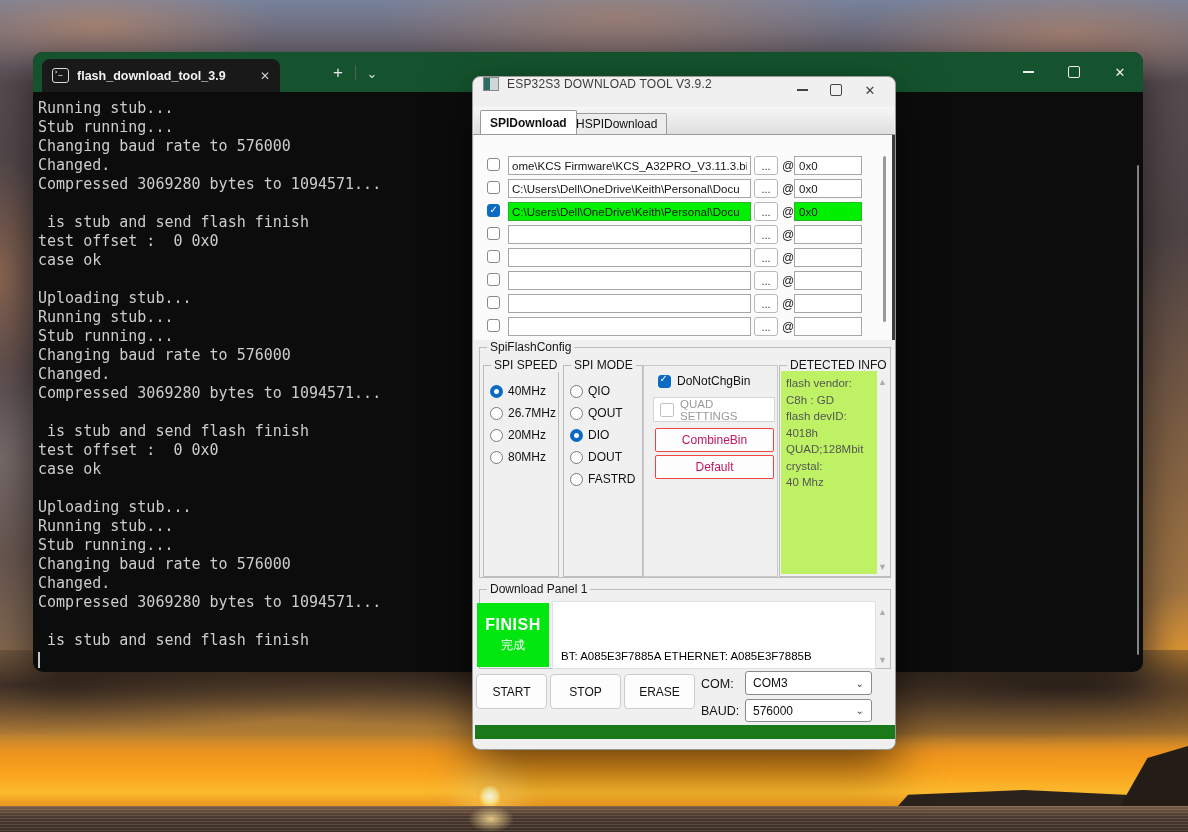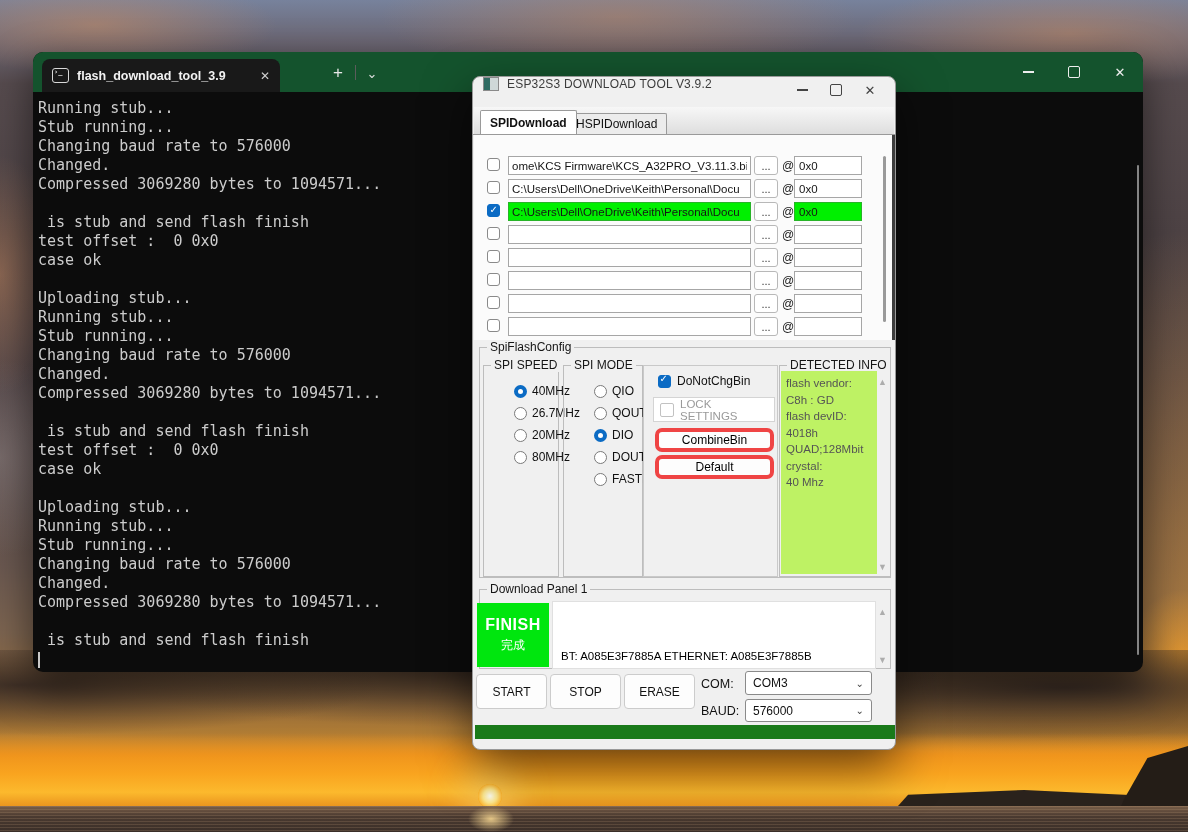--- a/index.html
+++ b/index.html
@@ -91,29 +91,29 @@
   .browse{position:absolute;left:281px;top:0;width:24px;height:19px;border:1px solid #b8b8b8;border-radius:3px;background:#fff;
     font:11px "Liberation Sans",sans-serif;color:#333;text-align:center;line-height:16px;padding:0;}
   .at{position:absolute;left:309px;top:3px;font-size:12px;color:#222;}
   .off-input{position:absolute;left:321px;top:0;width:68px;height:19px;border:1px solid #a6a6a6;background:#fff;
     font:11.5px "Liberation Sans",sans-serif;color:#151515;padding:0 4px;box-sizing:border-box;outline:none;}
   .hl{background:#00f000 !important;border-color:#28b428 !important;}
   .file-scroll{position:absolute;left:410px;top:79px;width:3px;height:166px;background:#9a9a9a;border-radius:2px;}
 
   .grp{position:absolute;border:1px solid #bdbdbd;box-sizing:border-box;}
   .grp-label{position:absolute;top:-8px;left:7px;background:#f0f0f0;padding:0 3px;font-size:12px;color:#151515;white-space:nowrap;}
-  .ropt{position:absolute;left:7px;display:flex;align-items:center;gap:5px;font-size:12px;color:#111;white-space:nowrap;margin-left:24px;}
+  .ropt{position:absolute;left:7px;display:flex;align-items:center;gap:5px;font-size:12px;color:#111;white-space:nowrap;}
   .radio{width:13px;height:13px;border:1px solid #7a7a7a;border-radius:50%;background:#fff;box-sizing:border-box;flex:0 0 auto;}
   .radio.on{border:4px solid #0b6bc4;}
   .midpanel{position:absolute;left:170px;top:288px;width:135px;height:212px;border:1px solid #c9c9c9;background:#f0f0f0;box-sizing:border-box;}
   .dncb{position:absolute;left:185px;top:297px;display:flex;align-items:center;gap:6px;font-size:12px;color:#111;}
   .lockbox{position:absolute;left:180px;top:320px;width:122px;height:25px;background:#fff;border:1px solid #d4d4d4;
     display:flex;align-items:center;gap:6px;padding:0 6px;box-sizing:border-box;color:#9a9a9a;font-size:11.5px;}
   .graycb{width:12px;height:12px;border:1px solid #c2c2c2;border-radius:2px;background:#fff;flex:0 0 auto;}
-  .panel-btn{position:absolute;background:#fdfdfd;border:4px solid #ef4444;border-radius:7px;font:12px "Liberation Sans",sans-serif;color:#000000;}
+  .panel-btn{position:absolute;background:#fdfdfd;border:1px solid #ef4444;border-radius:2px;font:12px "Liberation Sans",sans-serif;color:#be185d;}
   .det-area{position:absolute;left:308px;top:294px;width:96px;height:203px;background:#bef264;
     font-size:11.5px;color:#555;line-height:16.5px;padding:4px 0 0 5px;box-sizing:border-box;}
   .scroll-arrow{position:absolute;font-size:9px;color:#adadad;}
 
   .finish-box{position:absolute;left:4px;top:526px;width:72px;height:64px;background:#00e60e;color:#fff;
     display:flex;flex-direction:column;align-items:center;justify-content:center;gap:3px;}
   .finish-en{font:bold 16px "Liberation Sans",sans-serif;letter-spacing:.5px;}
   .finish-zh{font-size:12px;}
   .mac-box{position:absolute;left:79px;top:524px;width:324px;height:68px;background:#fff;border:1px solid #e0e0e0;
     box-sizing:border-box;padding:9px 6px 0 8px;font-size:11.5px;color:#000;line-height:18px;white-space:pre;}
@@ -322,21 +322,21 @@
       <span>FASTRD</span>
     </div>
 
     <div class="midpanel"></div>
     <div class="dncb">
       <span class="cb on" style="position:static;"></span>
       <span>DoNotChgBin</span>
     </div>
     <div class="lockbox">
       <span class="graycb"></span>
-      <span>LOCK SETTINGS</span>
+      <span>QUAD SETTINGS</span>
     </div>
     <button class="panel-btn" style="left:182px;top:351px;width:119px;height:24px;">CombineBin</button>
     <button class="panel-btn" style="left:182px;top:378px;width:119px;height:24px;">Default</button>
 
     <div class="grp" style="left:306px;top:288px;width:112px;height:212px;">
       <span class="grp-label">DETECTED INFO</span>
     </div>
     <div class="det-area">
       <div>flash vendor:</div>
       <div>C8h : GD</div>

